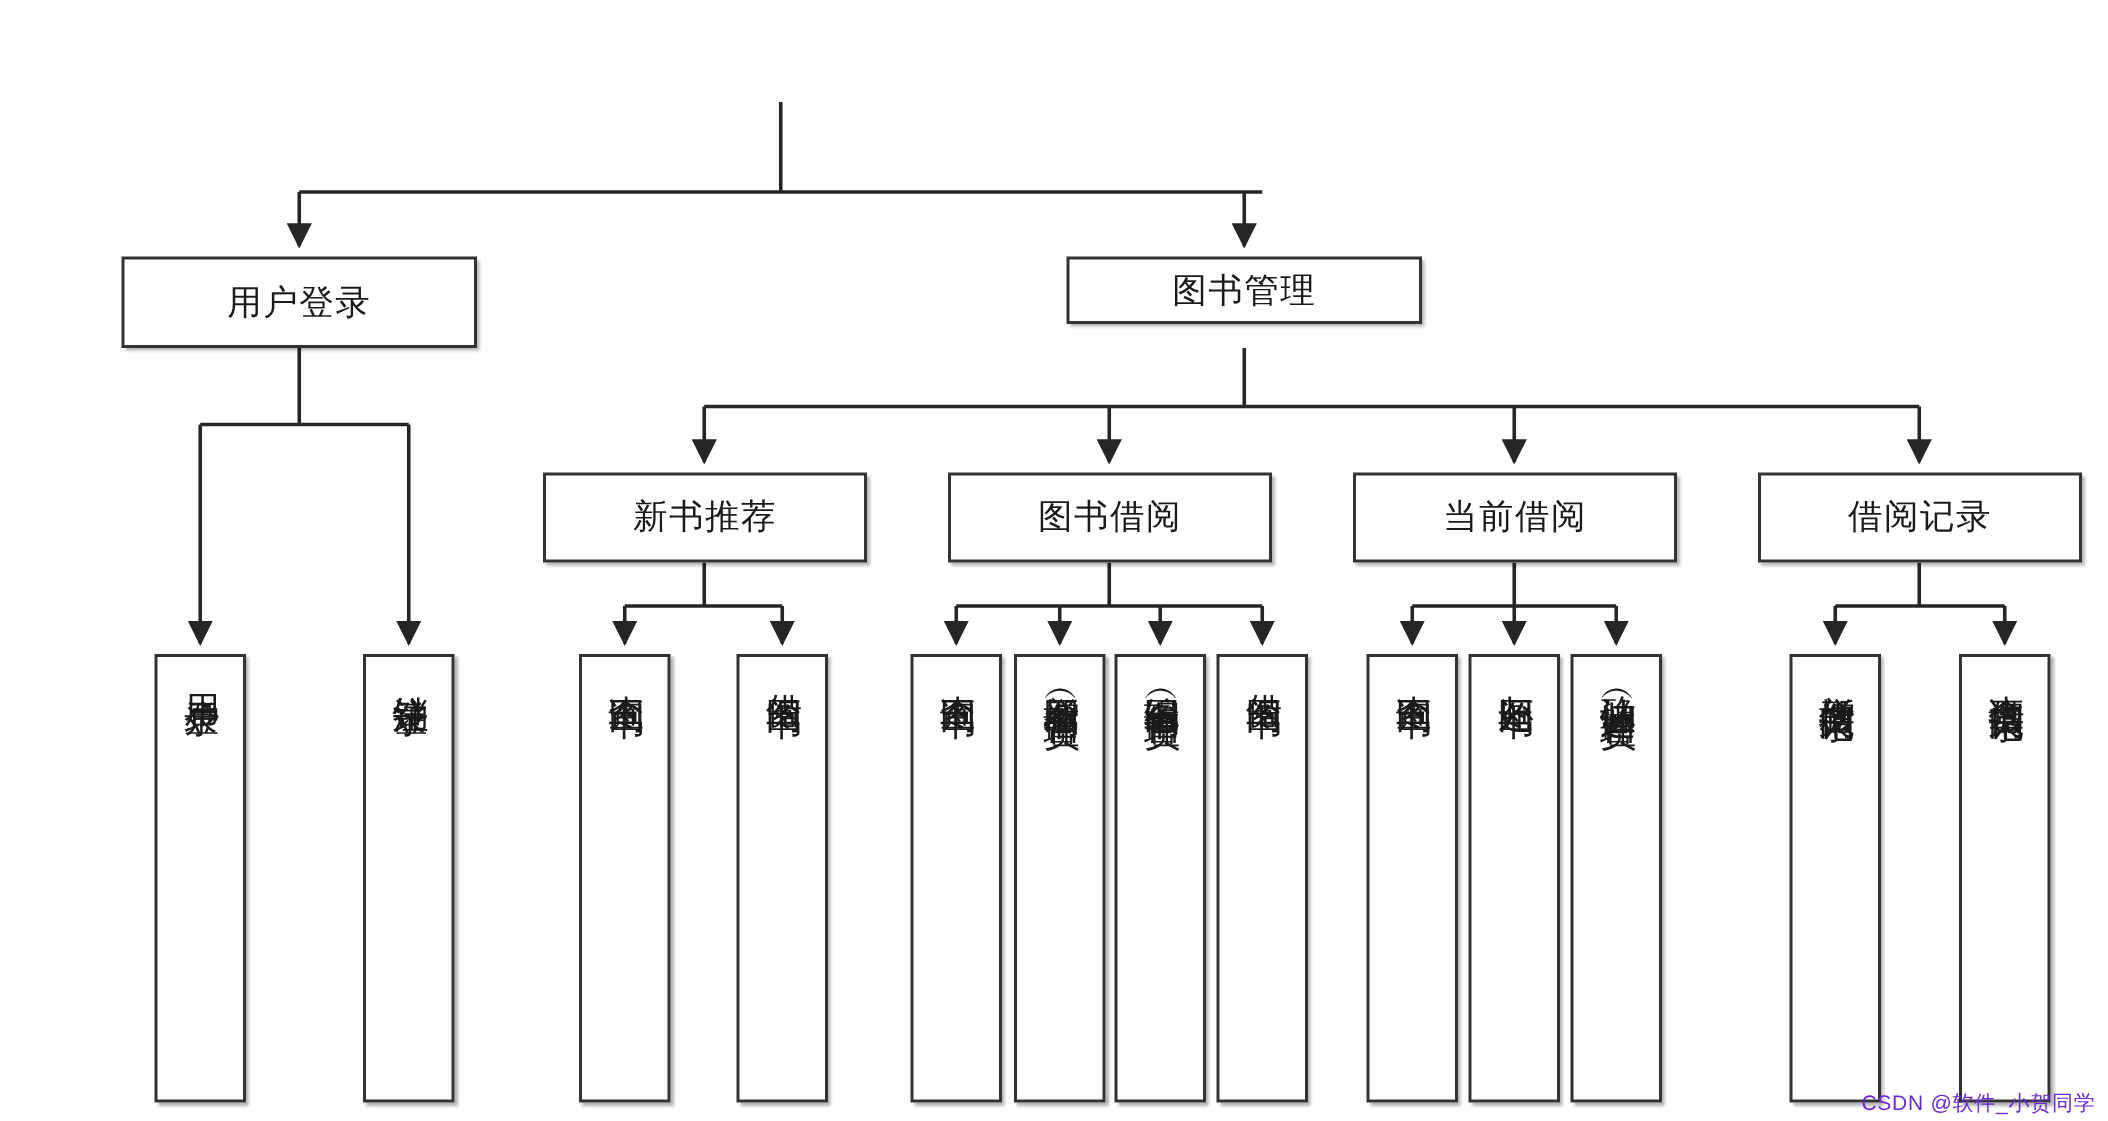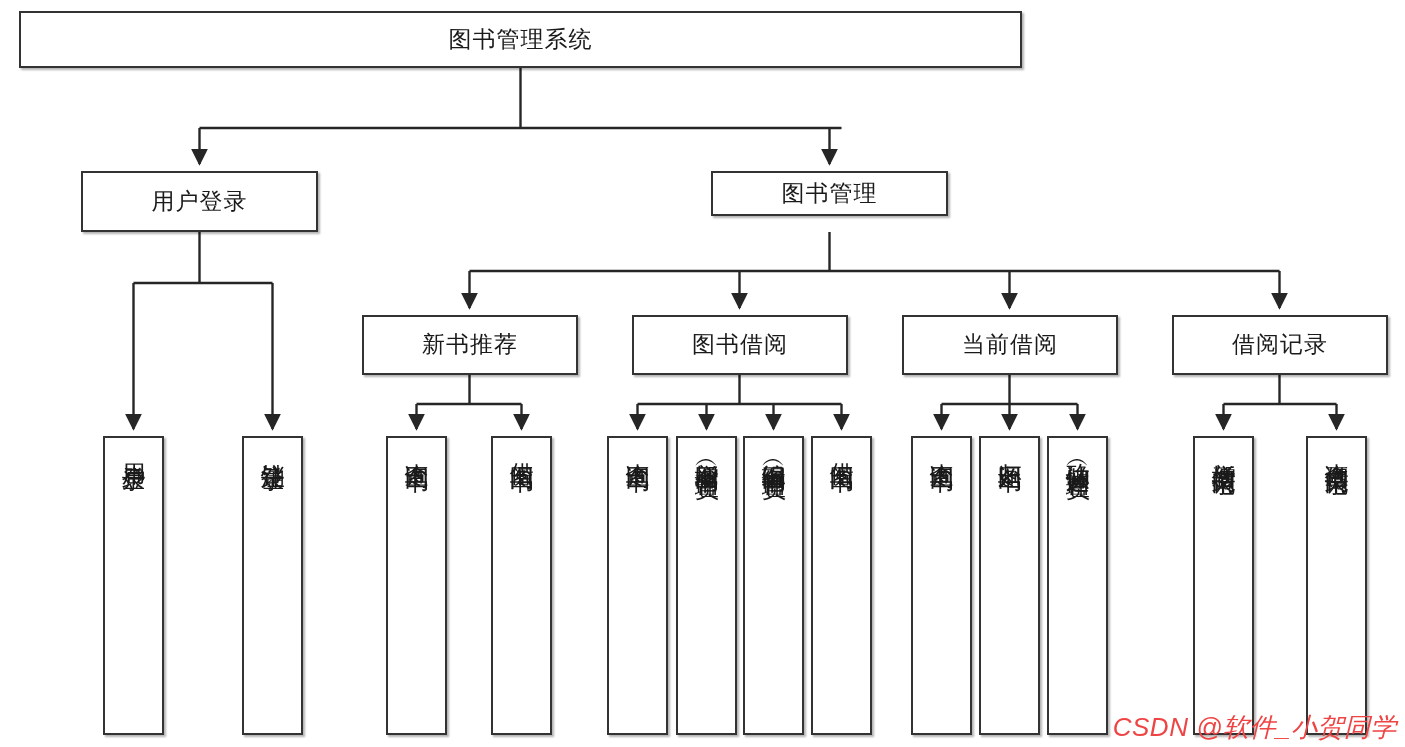--- a/index.html
+++ b/index.html
@@ -49,25 +49,24 @@
   }
   .node.v .txt{
     writing-mode:vertical-rl;
     text-orientation:upright;
     white-space:nowrap;
   }
   .watermark{
     position:absolute;
     right:8px;
     bottom:2px;
-    font-size:26px;
-    color:#ef4444;
+    font-size:14px;
+    color:#6d28d9;
     letter-spacing:0.5px;
     white-space:nowrap;
-    font-style:italic;
   }
 </style>
 </head>
 <body>
 
 <div id="canvas">
 
   <svg id="wires" viewBox="0 0 1405 747" xmlns="http://www.w3.org/2000/svg">
     <defs>
       <marker id="arrow" viewBox="0 0 10 10" refX="9" refY="5" markerWidth="7" markerHeight="7" orient="auto-start-reverse">
@@ -111,23 +110,20 @@
       <path d="M 1009.5 404 L 1009.5 429" marker-end="url(#arrow)"></path>
       <path d="M 1077.5 404 L 1077.5 429" marker-end="url(#arrow)"></path>
 
       <path d="M 1279.5 375 L 1279.5 404"></path>
       <path d="M 1223.5 404 L 1336.5 404"></path>
       <path d="M 1223.5 404 L 1223.5 429" marker-end="url(#arrow)"></path>
       <path d="M 1336.5 404 L 1336.5 429" marker-end="url(#arrow)"></path>
     </g>
   </svg>
 
-  <div class="node h" style="left:19px; top:11px; width:1003px; height:57px;">
-    <span class="txt">图书管理系统</span>
-  </div>
 
   <div class="node h" style="left:81px; top:171px; width:237px; height:61px;">
     <span class="txt">用户登录</span>
   </div>
   <div class="node h" style="left:711px; top:171px; width:237px; height:45px;">
     <span class="txt">图书管理</span>
   </div>
 
   <div class="node h" style="left:362px; top:315px; width:216px; height:60px;">
     <span class="txt">新书推荐</span>

